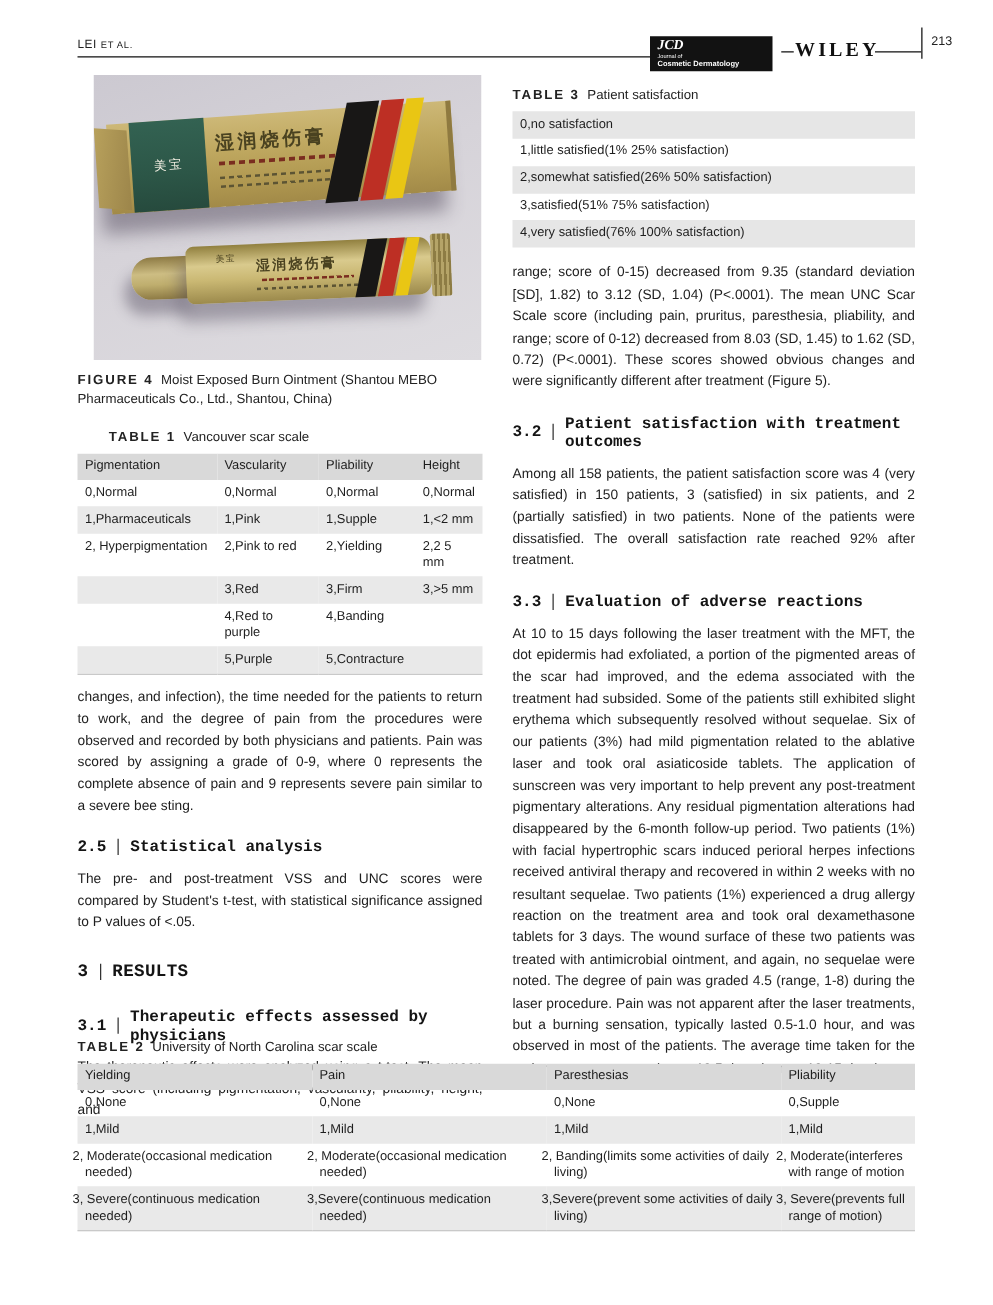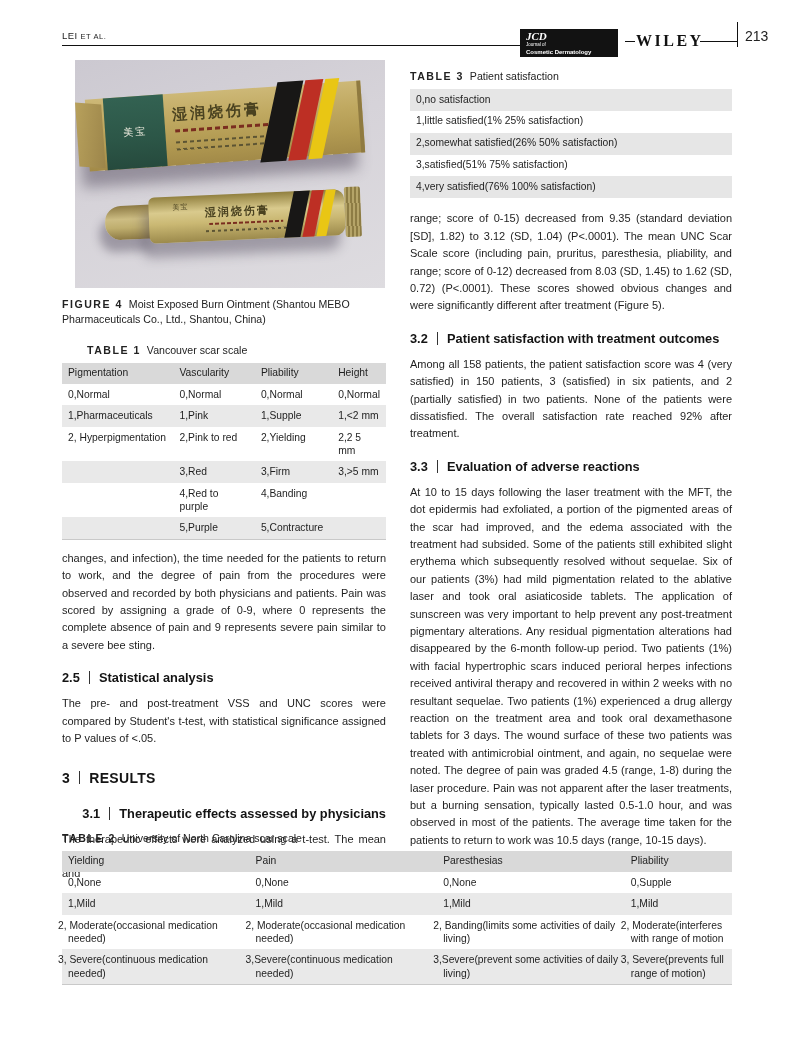--- a/index.html
+++ b/index.html
@@ -20,21 +20,21 @@
     color:#fff; padding:2px 6px; box-sizing:border-box; line-height:1;
   }
   .logo-abbr { font-family:"Liberation Serif",serif; font-style:italic; font-weight:bold; font-size:11px; }
   .logo-line1 { font-size:4.5px; margin-top:1px; }
   .logo-line2 { font-size:6px; font-weight:bold; margin-top:1px; }
   .wiley {
     position:absolute; left:636px; top:32px; font-family:"Liberation Serif",serif;
     font-weight:bold; font-size:16px; letter-spacing:2.5px; color:#111;
   }
   .pageno-rule { position:absolute; left:737px; top:22px; width:0; height:25px; border-left:1.2px solid #111; }
-  .page-number { position:absolute; left:745px; top:28px; font-size:14px; color:#222; }
+  .page-number { position:absolute; left:745px; top:28px; font-size:10px; color:#222; }
 
   
   .col-left  { position:absolute; left:62px;  top:60px; width:324px; }
   .col-right { position:absolute; left:410px; top:62px; width:322px; }
   .bottom-section { position:absolute; left:62px; top:832px; width:670px; }
 
   
   .figure-photo {
     position:relative; width:310px; height:228px; margin-left:13px;
     background:linear-gradient(160deg,#ccc9d1 0%,#d6d3d9 45%,#dedce0 100%);
@@ -111,21 +111,21 @@
     position:absolute; right:0; top:0; width:16px; height:50px;
     background:repeating-linear-gradient(90deg,#b5a468 0 2px,#8d7c44 2px 4px);
     border-radius:2px;
   }
 
   
   .fig-caption { margin-top:9px; font-size:10.6px; line-height:14.5px; color:#222; width:300px; }
   .cap-label { font-weight:bold; letter-spacing:1.5px; margin-right:6px; }
   .tbl-caption { font-size:10.6px; color:#222; margin:0 0 7px 0; }
 
-  .sec-head { display:flex; align-items:center; font-weight:bold; font-size:12.8px; color:#141414; }
+  .sec-head { display:flex; align-items:center; font-weight:bold; font-size:12.8px; color:#141414;font-family:Liberation Mono, monospace; }
   .sec-head .sh-num { margin-right:9px; }
   .sec-head .sh-bar { width:1.2px; height:13px; background:#333; margin-right:9px; }
   .sec-head-big { font-size:14px; letter-spacing:.3px; }
 
   .body-para { font-size:11px; line-height:17.4px; text-align:justify; color:#1e1e1e; }
 
   
   .dtable { width:100%; border-collapse:collapse; font-size:10.3px; color:#1e1e1e; border-bottom:1px solid #c9c9c9; }
   .dtable th {
     background:#d9d9d9; text-align:left; font-weight:normal; padding:4px 6px; line-height:1.25; vertical-align:top;

